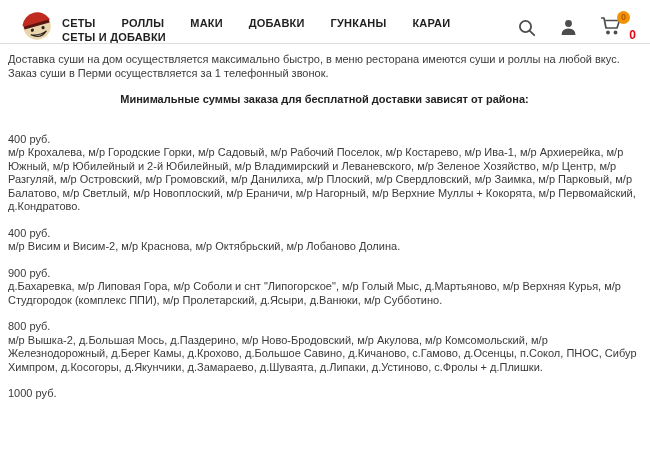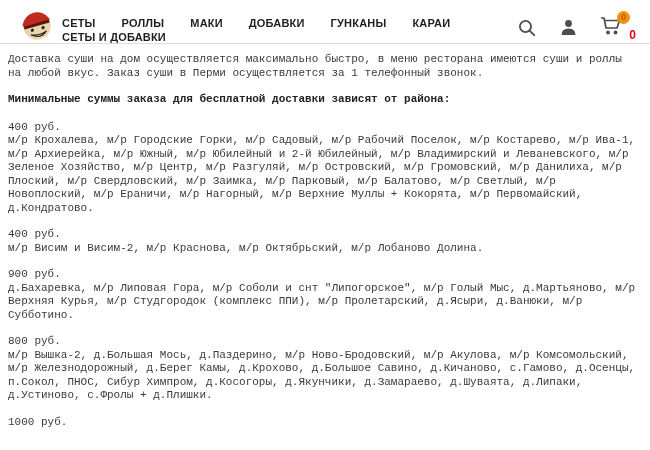--- a/index.html
+++ b/index.html
@@ -23,23 +23,23 @@
     display:flex; align-items:center; }
   .cart-wrap { position:relative; cursor:pointer; padding-right:12px; }
   .cart-badge { position:absolute; top:-5px; right:6px; width:13px; height:13px;
     border-radius:50%; font-size:9px; font-weight:bold; line-height:13px;
     text-align:center; }
   .cart-count { position:absolute; bottom:-2px; right:0; font-size:12px;
     font-weight:bold; }
 
   
   main { padding:9px 9px 0 8px; }
-  main p, .zone { font-size:11px; line-height:13.5px;font-family:Liberation Mono, monospace; }
+  main p, .zone { font-size:11px; line-height:13.5px; }
   .intro { margin-bottom:13px; }
-  .section-heading { font-weight:bold; color:#222; margin-bottom:14px; }
+  .section-heading { font-weight:bold; color:#222; margin-bottom:26px;text-align:center; }
   .zone { margin-bottom:13px; }
   .zone .price { }
 </style>
 </head>
 <body>
 
 <header>
   <div class="logo-wrap">
 
     <svg width="38" height="36" viewBox="0 0 38 36">

